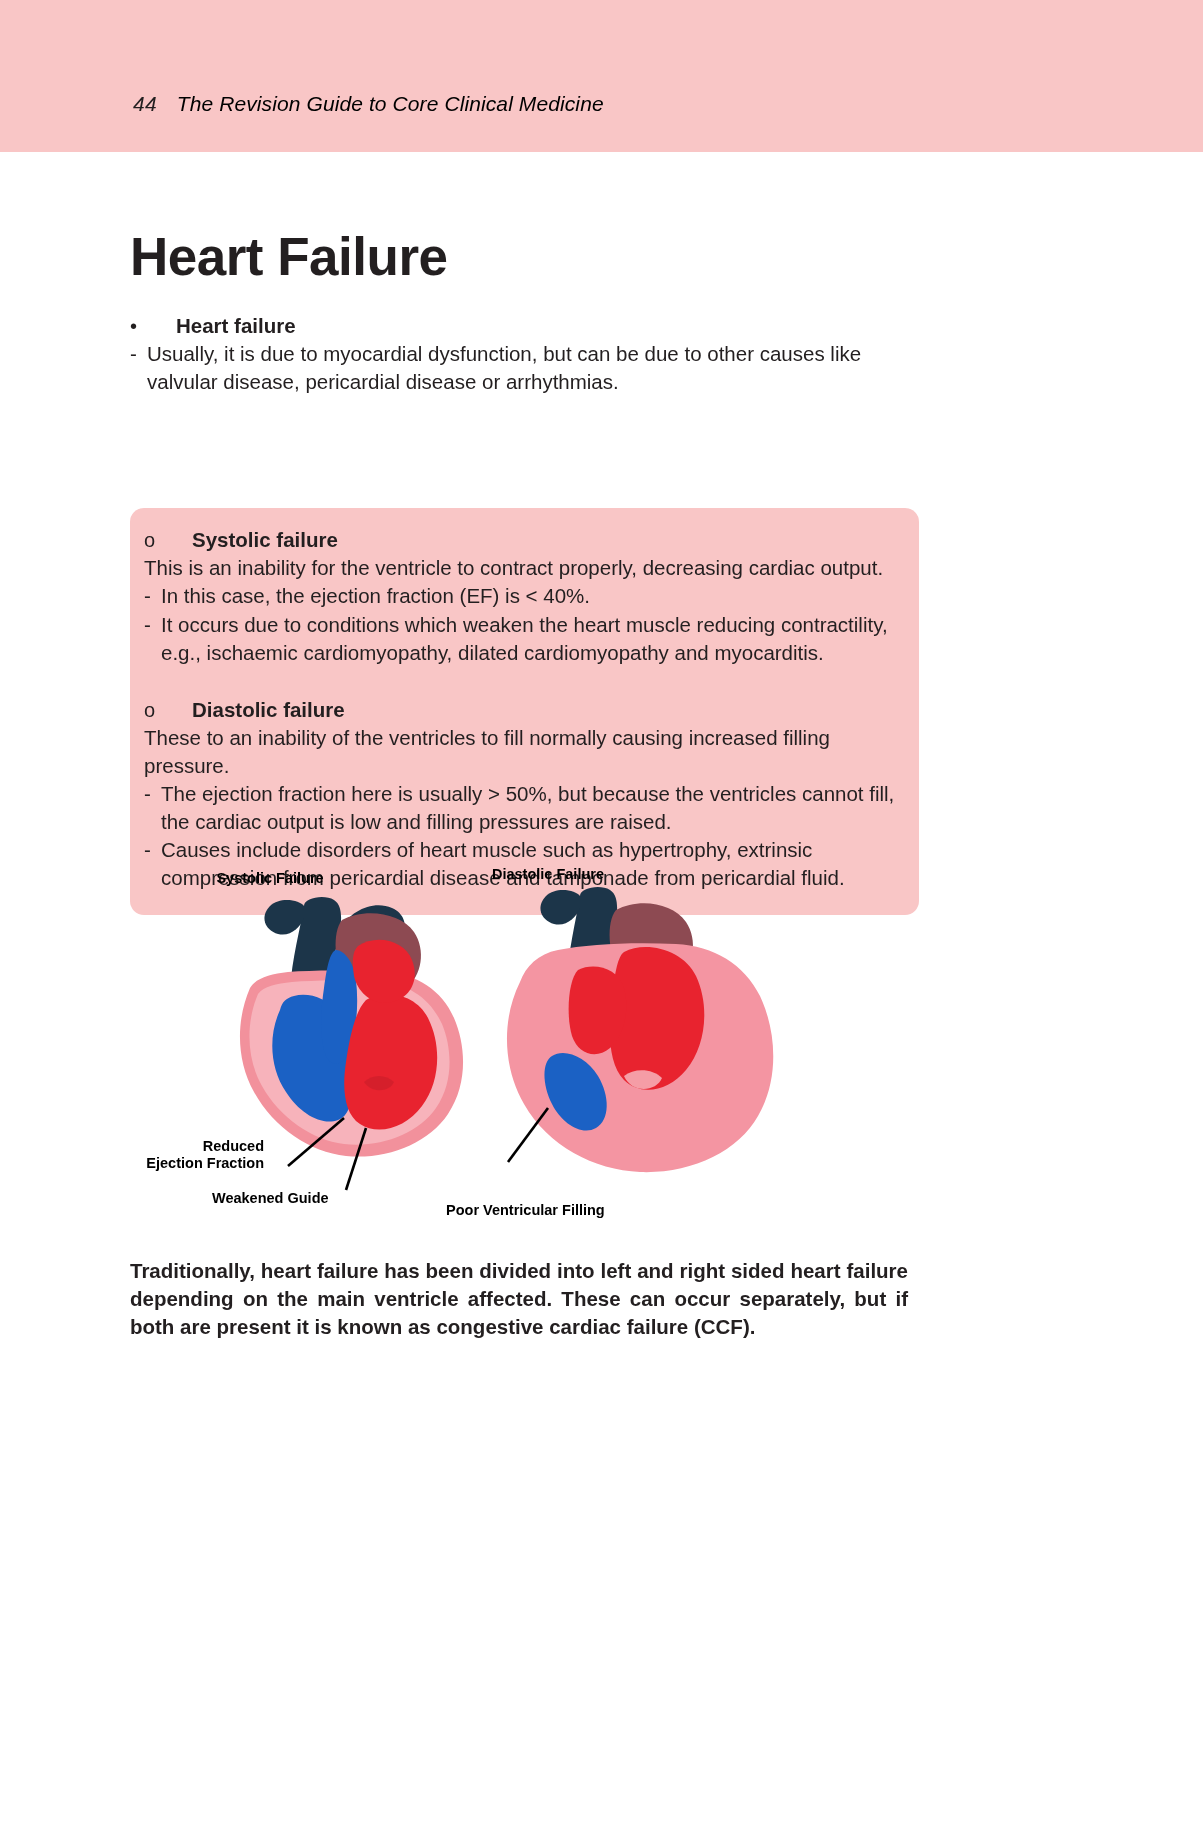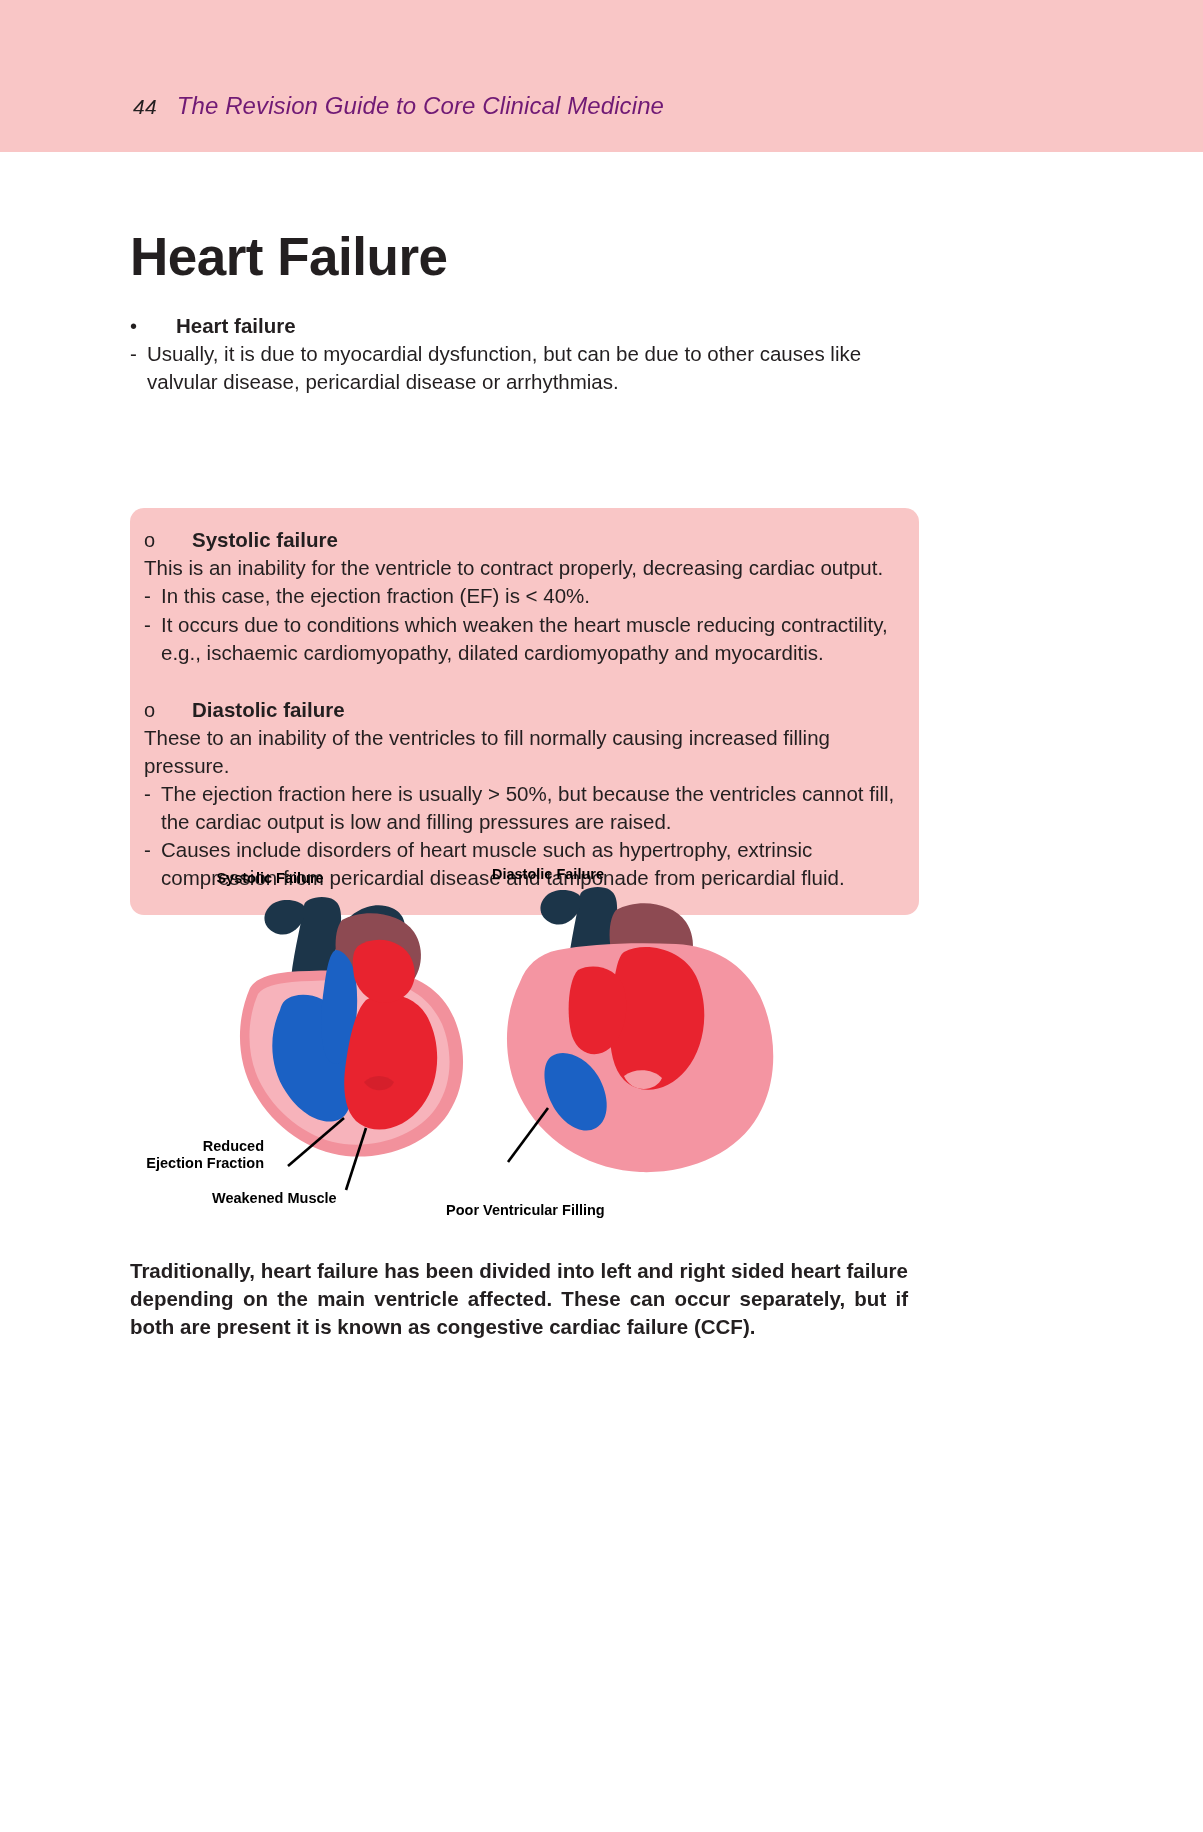--- a/index.html
+++ b/index.html
@@ -32,23 +32,23 @@
     align-items: baseline;
     gap: 20px;
   }
   .page-number {
     font-size: 21px;
     font-style: italic;
     color: #231f20;
     letter-spacing: .2px;
   }
   .book-title {
-    font-size: 24px;
+    font-size: 21px;
     font-style: italic;
-    color: #701a75;
+    color: #000000;
     letter-spacing: .1px;
   }
 
   
   .page {
     position: absolute;
     left: 0;
     top: 152px;
     width: 1203px;
     background: #ffffff;
@@ -324,17 +324,17 @@
                  C154 266 134 254 124 234 C114 214 114 192 124 186 Z" fill="#1b61c4"></path>
 
         <path d="M196 206 C206 198 224 198 234 208 C228 222 204 224 196 206 Z" fill="#f7b3bb" opacity="0.85"></path>
 
         <line x1="80" y1="292" x2="120" y2="238" stroke="#000" stroke-width="2.6"></line>
       </g>
     </svg>
 
     <div class="dlabel right" style="left:-4px; top:268px; width:140px;">Reduced
 Ejection Fraction</div>
-    <div class="dlabel" style="left:84px; top:320px; width:220px;">Weakened Muscle</div>
+    <div class="dlabel" style="left:84px; top:320px; width:220px;">Weakened Guide</div>
     <div class="dlabel" style="left:318px; top:332px; width:260px;">Poor Ventricular Filling</div>
   </div>
 
 </div>
 
 </body></html>

